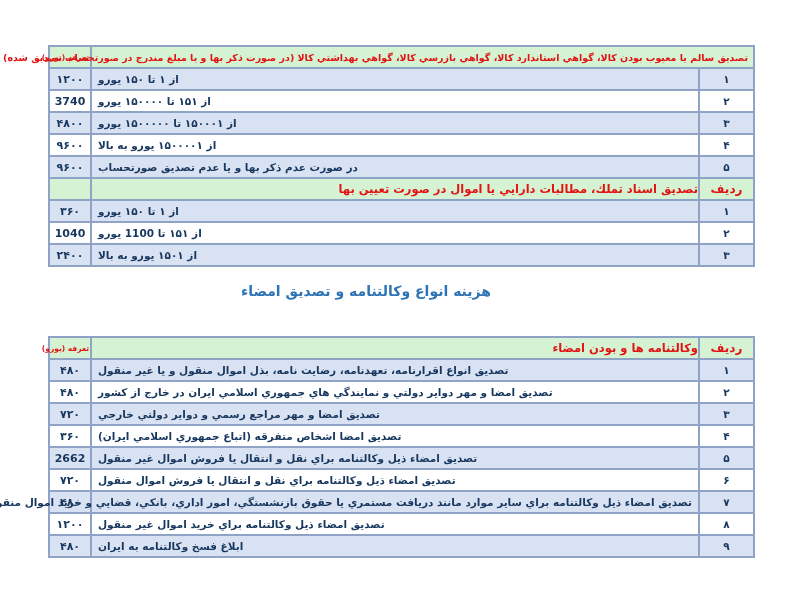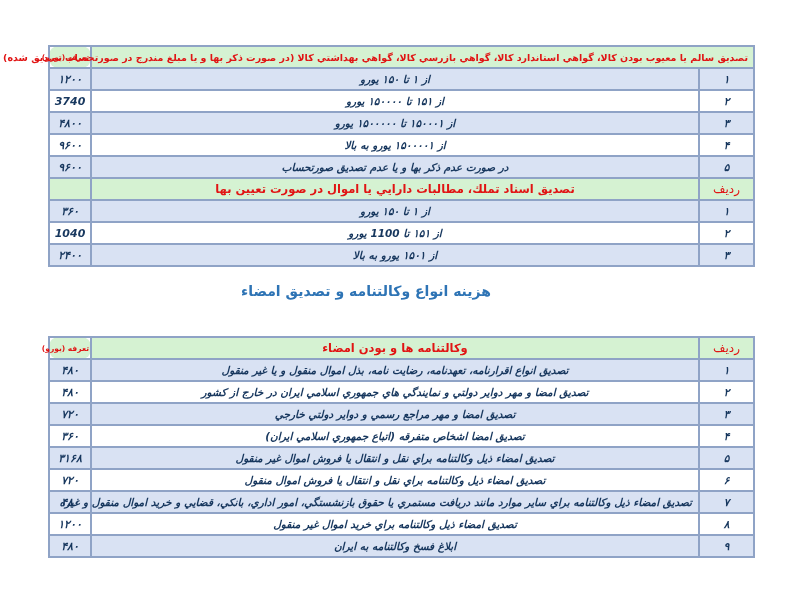--- a/index.html
+++ b/index.html
@@ -28,37 +28,37 @@
   td{border:2px solid var(--border);overflow:visible;}
 
   
   tbody.hrow td{background:var(--green);height:20px;}
   td.h1text{
     color:var(--red);font-weight:bold;font-size:9.5px;
     text-align:right;padding:0 5px;white-space:nowrap;
   }
   td.tariff-label{
     color:var(--red);font-weight:bold;font-size:7.5px;
-    text-align:center;white-space:nowrap;padding:0 1px;border-radius:9px;
+    text-align:center;white-space:nowrap;padding:0 1px;
   }
   td.row-hdr{
-    color:var(--red);font-weight:normal;font-size:12px;text-align:center;
+    color:var(--red);font-weight:bold;font-size:12px;text-align:center;
   }
   td.sec-hdr{
-    color:var(--red);font-weight:bold;font-size:11.5px;text-align:center;white-space:nowrap;
+    color:var(--red);font-weight:bold;font-size:11.5px;white-space:nowrap;
   }
 
   
-  tbody.zebra td{height:20px;font-style:italic;}
+  tbody.zebra td{height:20px;}
   tbody.zebra tr:nth-child(odd) td{background:var(--blue-row);}
   tbody.zebra tr:nth-child(even) td{background:#ffffff;}
   td.no{color:var(--navy);font-weight:bold;font-size:10.5px;text-align:center;}
   td.desc{
     color:var(--navy);font-weight:bold;font-size:10.5px;
-    text-align:center;padding:0 6px;white-space:nowrap;
+    text-align:left;padding:0 6px;white-space:nowrap;
   }
   td.fee{color:var(--navy);font-weight:bold;font-size:11px;text-align:center;white-space:nowrap;}
 
   .doc-title{
     position:absolute;top:283px;left:0;width:732px;
     text-align:center;direction:rtl;
     color:var(--title-blue);font-weight:bold;font-size:14px;
   }
 </style>
 </head>
@@ -161,21 +161,21 @@
         <td class="fee">۷۲۰</td>
       </tr>
       <tr>
         <td class="no">۴</td>
         <td class="desc">تصديق امضا اشخاص متفرقه (اتباع جمهوري اسلامي ايران)</td>
         <td class="fee">۳۶۰</td>
       </tr>
       <tr>
         <td class="no">۵</td>
         <td class="desc">تصديق امضاء ذيل وكالتنامه براي نقل و انتقال يا فروش اموال غير منقول</td>
-        <td class="fee">۳۱۶۸</td>
+        <td class="fee">2662</td>
       </tr>
       <tr>
         <td class="no">۶</td>
         <td class="desc">تصديق امضاء ذيل وكالتنامه براي نقل و انتقال يا فروش اموال منقول</td>
         <td class="fee">۷۲۰</td>
       </tr>
       <tr>
         <td class="no">۷</td>
         <td class="desc">تصديق امضاء ذيل وكالتنامه براي ساير موارد مانند دريافت مستمري يا حقوق بازنشستگي، امور اداري، بانكي، قضايي و خريد اموال منقول و غيره</td>
         <td class="fee">۴۸۰</td>

